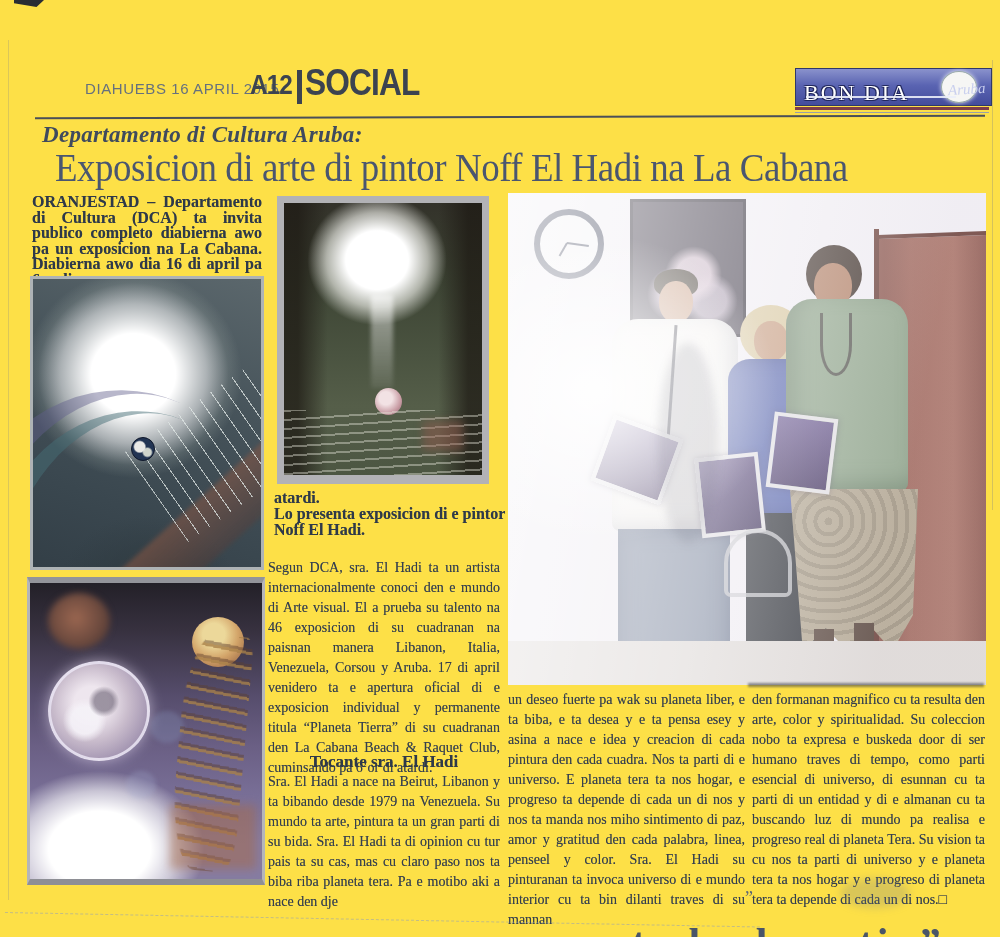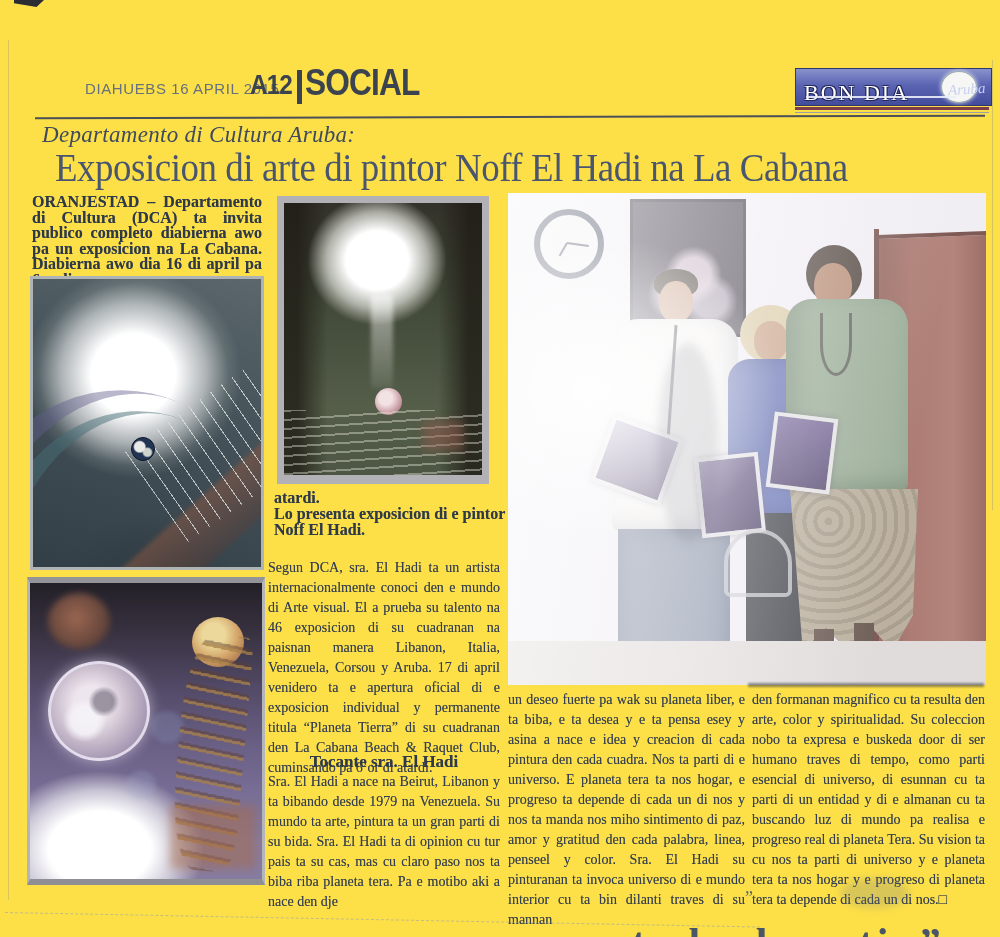--- a/index.html
+++ b/index.html
@@ -17,21 +17,21 @@
   .bondia{width:195px;height:36px;background:linear-gradient(180deg,#8a92cc 0%,#5a64b2 45%,#434c9c 100%);
           border:1px solid #303868;overflow:visible;}
   .bondia-sun{position:absolute;right:14px;top:2px;width:34px;height:30px;border-radius:50%;
               background:#f6f6f4;border:1px solid #9aa;box-shadow:0 0 4px rgba(255,255,255,.8);}
   .bondia-title{position:absolute;left:8px;top:4px;font-size:22px;font-weight:normal;letter-spacing:2px;color:#fff;
                 text-shadow:1px 1px 0 #23295e,-1px 1px 0 #23295e,1px -1px 0 #23295e,-1px -1px 0 #23295e;margin-top:7px;}
   .bondia-underline{position:absolute;left:10px;bottom:7px;width:150px;height:2px;background:rgba(235,238,250,.9);}
   .bondia-script{position:absolute;right:6px;top:12px;font-style:italic;font-size:15px;color:#c9cfee;transform:rotate(-4deg);}
   .maroon{background:#7e3d4a;}
   
-  .kicker{font-style:italic;font-weight:normal;font-size:23px;color:#3f4a5e;letter-spacing:.3px;}
+  .kicker{font-style:italic;font-weight:bold;font-size:23px;color:#3f4a5e;letter-spacing:.3px;}
   .headline{font-size:41px;color:#4a5670;white-space:nowrap;transform:scaleX(.9);transform-origin:left top;letter-spacing:-.5px;}
   
   .para{font-size:14px;line-height:20px;text-align:justify;color:#343f4f;text-shadow:0 0 .6px rgba(52,63,79,.55);}
   .bold{font-weight:bold;color:#2e3949;}
   .preline{white-space:pre-line;}
   .subhead{font-weight:bold;font-size:17px;text-align:center;color:#2e3949;text-shadow:0 0 .6px rgba(46,57,73,.5);}
   .byline{font-style:italic;font-weight:bold;font-size:25px;color:#3a4350;}
   
   .painting{overflow:hidden;}
   .p-layer{position:absolute;inset:0;}

